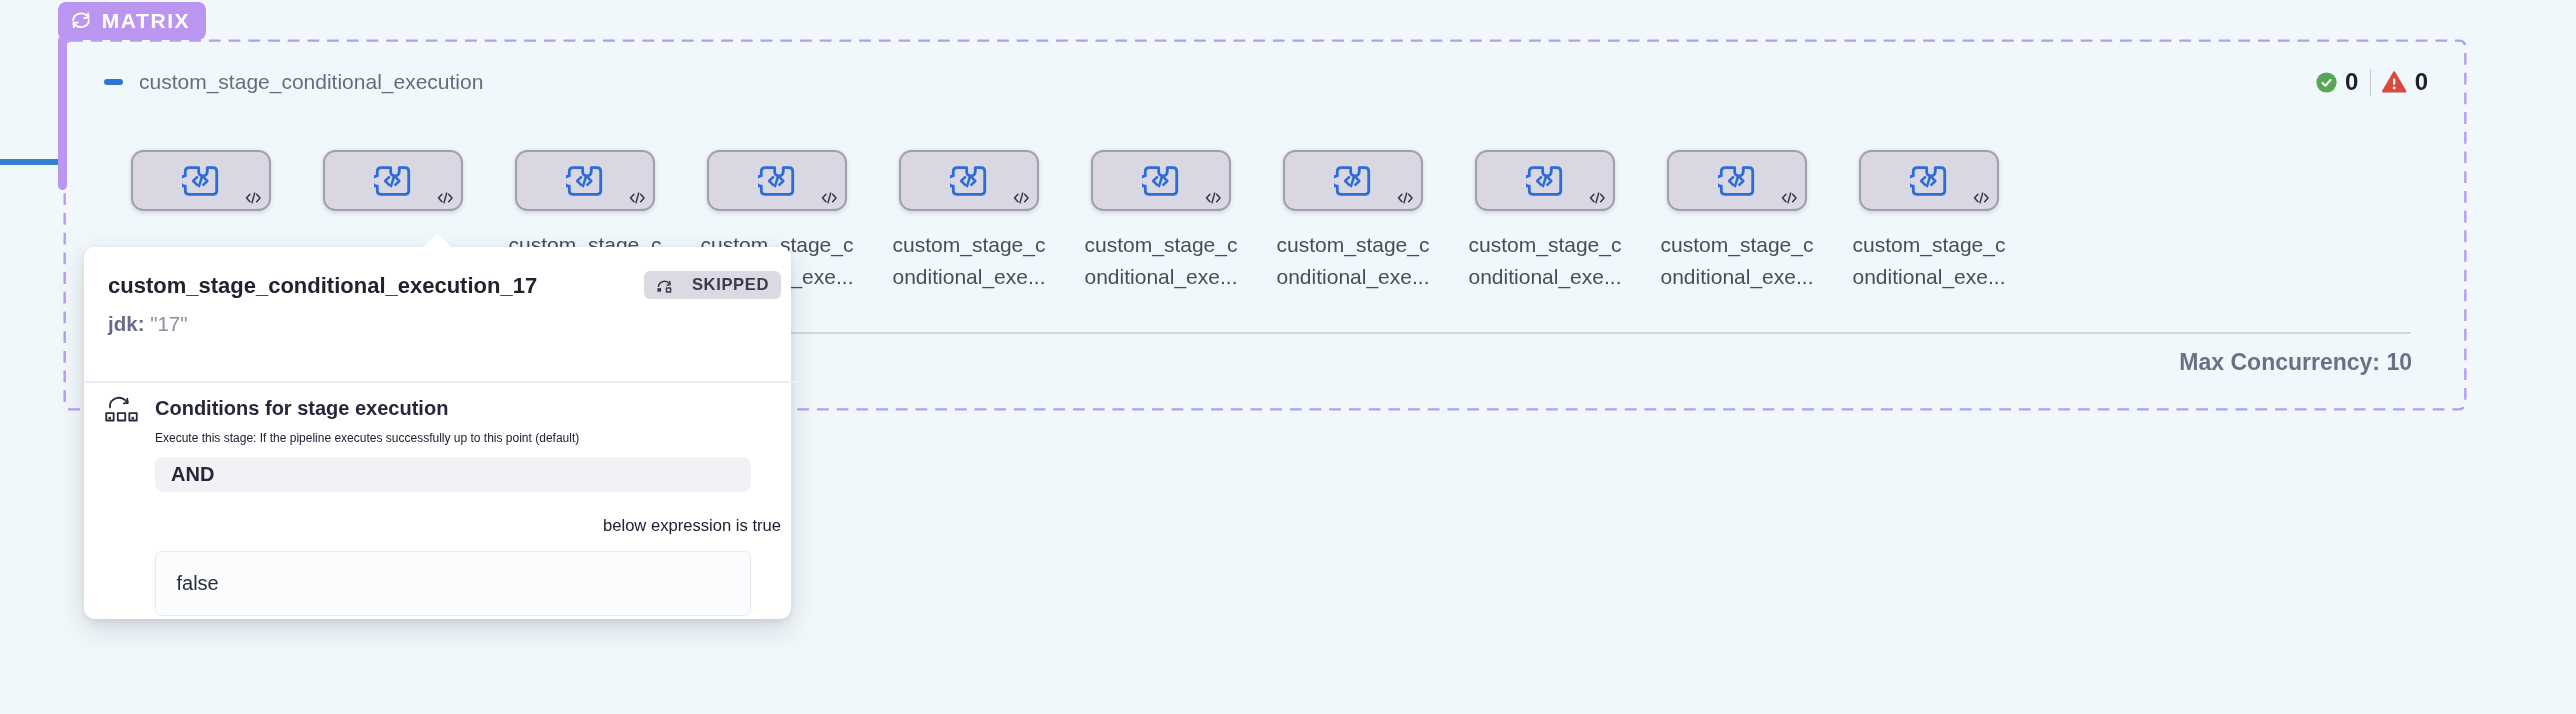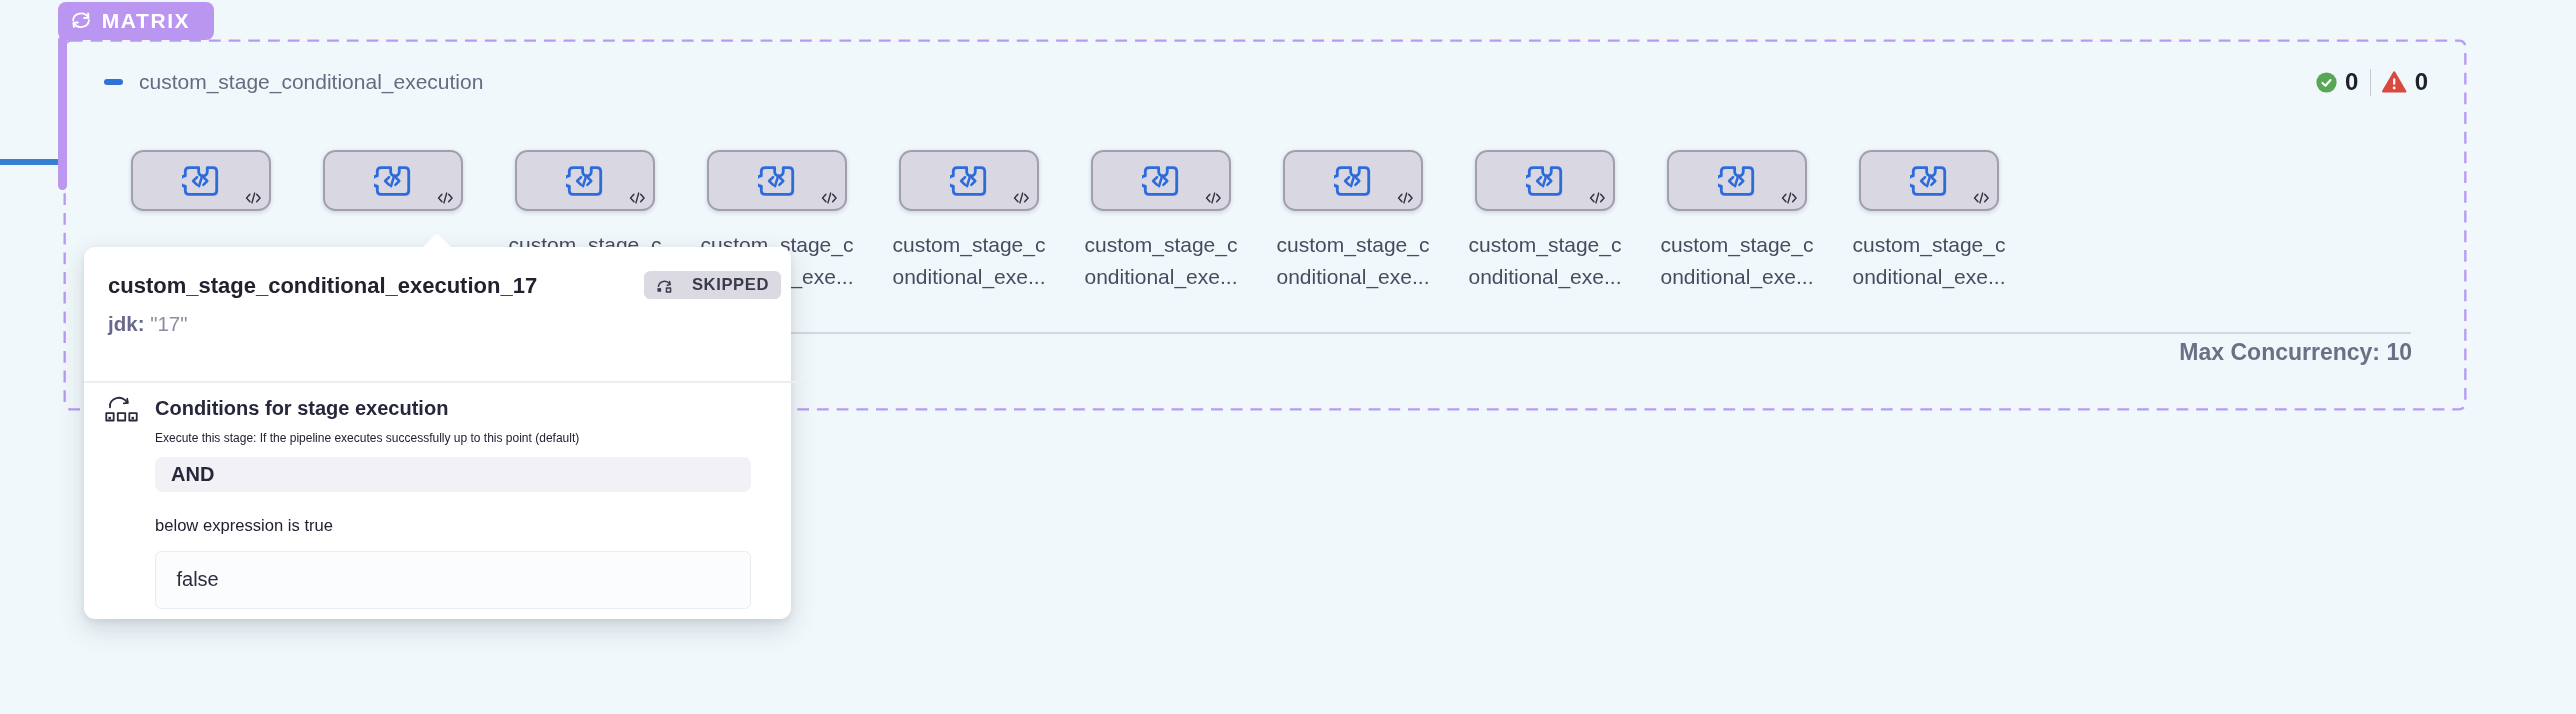--- a/index.html
+++ b/index.html
@@ -9,21 +9,21 @@
   
   .connector{position:absolute;left:0;top:159px;width:60px;height:5.5px;background:#3680d2;}
 
   
   .matrix-border{position:absolute;left:63px;top:39px;z-index:1;}
 
   
   .left-bar{position:absolute;left:58px;top:36px;width:8.7px;height:154px;background:#bb97f2;border-radius:5.5px;z-index:4;}
 
   
-  .matrix-badge{position:absolute;left:58px;top:1.6px;height:38px;min-width:126px;background:#bb96f1;border-radius:8px;display:flex;align-items:center;gap:8.7px;padding:0 24px 0 11px;box-sizing:border-box;color:#fff;z-index:5;}
+  .matrix-badge{position:absolute;left:58px;top:1.6px;height:38px;min-width:126px;background:#bb96f1;border-radius:8px;display:flex;align-items:center;gap:8.7px;padding:0 16px 0 11px;box-sizing:border-box;color:#fff;z-index:5;}
   .matrix-badge .lbl{font-size:21px;font-weight:600;letter-spacing:1.6px;}
 
   
   .collapse-btn{position:absolute;left:101px;top:75px;width:24px;height:14px;display:flex;align-items:center;justify-content:center;cursor:pointer;z-index:2;}
   .collapse-btn .bar{width:19px;height:5.5px;border-radius:3.2px;background:#2e73d6;}
   .group-title{position:absolute;left:139px;top:70px;font-size:21px;line-height:24px;color:#686a80;font-weight:500;z-index:2;}
 
   .counters{position:absolute;left:2316px;top:68px;display:flex;align-items:center;gap:8px;z-index:2;}
   .counters .num{font-size:24px;font-weight:600;color:#20212b;line-height:28px;}
   .counters .vdiv{width:1.6px;height:27px;background:#c9c9d5;margin:0 3.2px;}
@@ -31,42 +31,42 @@
   
   .stage-row{position:absolute;left:131px;top:150px;display:flex;gap:52px;z-index:2;}
   .stage{width:140px;position:relative;flex:none;}
   .card{width:140px;height:61px;box-sizing:border-box;border:2.8px solid #a19eb0;border-radius:12.6px;background:#d9d7e1;position:relative;box-shadow:0 1.6px 4.7px rgba(90,92,120,0.22);cursor:pointer;}
   .card .main-ic{position:absolute;left:50%;top:50%;transform:translate(-50%,-50%);}
   .card .code-ic{position:absolute;right:7px;bottom:5.5px;}
   .stage-label{position:absolute;top:79px;left:50%;transform:translateX(-50%);width:205px;text-align:center;font-size:21px;line-height:32px;color:#494b5f;}
 
   
   .footer-divider{position:absolute;left:115px;top:332px;width:2296px;height:1.6px;background:#d7d6df;z-index:2;}
-  .max-conc{position:absolute;left:2097px;top:340px;width:315px;text-align:right;font-size:23px;font-weight:700;color:#6d6f86;line-height:25px;z-index:2;}
+  .max-conc{position:absolute;left:2097px;top:350px;width:315px;text-align:right;font-size:23px;font-weight:700;color:#6d6f86;line-height:25px;z-index:2;}
 
   
   .tooltip{position:absolute;left:84px;top:247px;width:707px;height:372px;box-sizing:border-box;background:#fff;border-radius:11px;padding:26px 10px 18px 24px;box-shadow:0 9.5px 27px rgba(40,41,61,0.16),0 2.4px 6.3px rgba(40,41,61,0.08);z-index:20;}
   .tip-arrow{position:absolute;top:-8.7px;left:341px;width:24px;height:24px;background:#fff;transform:rotate(45deg);border-radius:3.2px;}
   .tip-head{display:flex;justify-content:space-between;align-items:flex-start;position:relative;z-index:1;}
   .tip-title{font-size:22px;font-weight:600;color:#21222e;line-height:25px;}
   .skip-badge{height:28px;padding:0 12px;display:flex;align-items:center;gap:18px;background:#dbdae3;border-radius:6.3px;margin-top:-1.6px;flex:none;}
   .skip-badge .t{font-size:16.6px;font-weight:700;color:#3a3b4c;letter-spacing:0.6px;}
   .jdk-line{margin-top:14px;font-size:20.5px;line-height:22px;}
   .jdk-line .k{font-weight:700;color:#676a8a;}
   .jdk-line .v{color:#8c8da1;}
   .tip-divider{height:1.6px;background:#ededf2;margin:46px -26px 0 -24px;}
   .cond-section{position:relative;padding-left:47px;}
   .cond-title-row{position:relative;margin-top:13.4px;}
   .cond-ic{position:absolute;left:-50px;top:-1.6px;}
   .cond-title{font-size:20px;font-weight:600;color:#26273b;line-height:24px;}
   .cond-helper{margin-top:9.5px;font-size:12px;color:#202234;line-height:17.3px;}
   .and-chip{margin-top:9.5px;width:596px;height:35px;box-sizing:border-box;background:#f1f1f6;border-radius:8px;display:flex;align-items:center;padding-left:16px;}
   .and-chip .t{font-size:20px;font-weight:700;color:#26273b;}
-  .below-text{margin-top:25px;font-size:16.6px;color:#202234;line-height:17.3px;}
-  .expr-input{margin-top:16.6px;width:596px;height:58px;box-sizing:border-box;background:#fbfcfe;border:1.6px solid #e9eaf1;border-radius:6.3px;display:flex;align-items:center;padding-left:20.5px;font-size:20px;color:#2b2c3e;}
+  .below-text{margin-top:25px;font-size:16.6px;color:#202234;line-height:17.3px;text-align:right;}
+  .expr-input{margin-top:16.6px;width:596px;height:65px;box-sizing:border-box;background:#fbfcfe;border:1.6px solid #e9eaf1;border-radius:6.3px;display:flex;align-items:center;padding-left:20.5px;font-size:20px;color:#2b2c3e;}
 </style>
 </head>
 <body>
 
 <div id="canvas">
 
   <div class="connector"></div>
 
   <svg class="matrix-border" width="2404" height="372" viewBox="0 0 3050 472">
     <rect x="2" y="2" width="3046" height="468" rx="8" fill="none" stroke="#b79bf3" stroke-width="3" stroke-dasharray="15 10"></rect>

